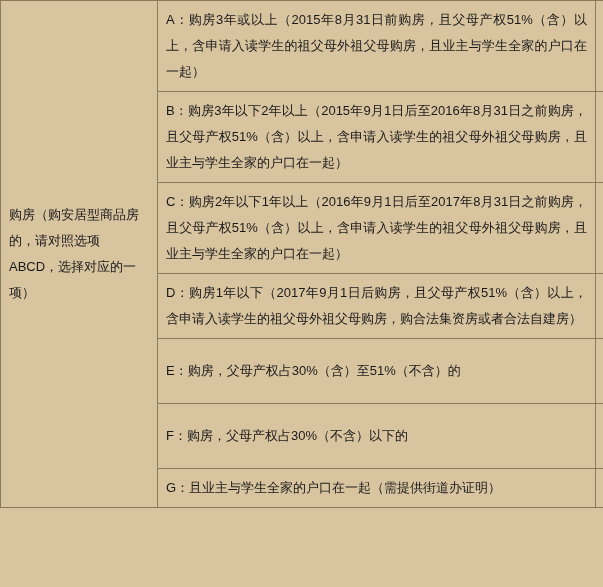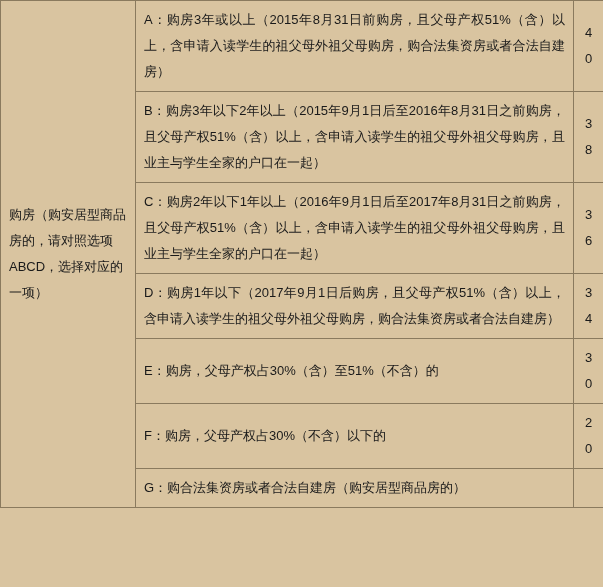--- a/index.html
+++ b/index.html
@@ -29,21 +29,21 @@
     border: 1px solid #8a7a5e;
     vertical-align: middle;
     color: #1a1a1a;
     font-size: 13px;
     line-height: 26px;
     padding: 6px 8px;
     box-sizing: border-box;
     background: #d9c4a0;
   }
   td.category-cell {
-    width: 135px;
+    width: 157px;
     padding: 6px 6px 6px 8px;
     line-height: 30px;
     font-size: 13px;
     letter-spacing: 0px;
   }
   td.desc-cell {
     width: 438px;
     padding: 8px 10px 8px 8px;
     line-height: 28px;
     text-align: justify;
@@ -66,21 +66,21 @@
 </head>
 <body>
 
 <div class="table-wrap">
   <table class="score-table">
     <tbody>
       <tr>
         <td class="category-cell" rowspan="7">
             <span class="cat-inner">购房（购安居型商品房的，请对照选项ABCD，选择对应的一项）</span>
           </td>
-        <td class="desc-cell">A：购房3年或以上（2015年8月31日前购房，且父母产权51%（含）以上，含申请入读学生的祖父母外祖父母购房，购合法集资房或者合法自建房）</td>
+        <td class="desc-cell">A：购房3年或以上（2015年8月31日前购房，且父母产权51%（含）以上，含申请入读学生的祖父母外祖父母购房，且业主与学生全家的户口在一起）</td>
         <td class="score-cell"><span class="score-digits"><span>4</span><span>0</span></span></td>
       </tr>
       <tr>
         <td class="desc-cell">B：购房3年以下2年以上（2015年9月1日后至2016年8月31日之前购房，且父母产权51%（含）以上，含申请入读学生的祖父母外祖父母购房，且业主与学生全家的户口在一起）</td>
         <td class="score-cell"><span class="score-digits"><span>3</span><span>8</span></span></td>
       </tr>
       <tr>
         <td class="desc-cell">C：购房2年以下1年以上（2016年9月1日后至2017年8月31日之前购房，且父母产权51%（含）以上，含申请入读学生的祖父母外祖父母购房，且业主与学生全家的户口在一起）</td>
         <td class="score-cell"><span class="score-digits"><span>3</span><span>6</span></span></td>
       </tr>
@@ -90,18 +90,18 @@
       </tr>
       <tr>
         <td class="desc-cell">E：购房，父母产权占30%（含）至51%（不含）的</td>
         <td class="score-cell"><span class="score-digits"><span>3</span><span>0</span></span></td>
       </tr>
       <tr>
         <td class="desc-cell">F：购房，父母产权占30%（不含）以下的</td>
         <td class="score-cell"><span class="score-digits"><span>2</span><span>0</span></span></td>
       </tr>
       <tr>
-        <td class="desc-cell">G：购合法集资房或者合法自建房（购安居型商品房的）</td>
+        <td class="desc-cell">G：且业主与学生全家的户口在一起（需提供街道办证明）</td>
         <td class="score-cell"><span class="score-digits"></span></td>
       </tr>
     </tbody>
   </table>
 </div>
 
 </body></html>

